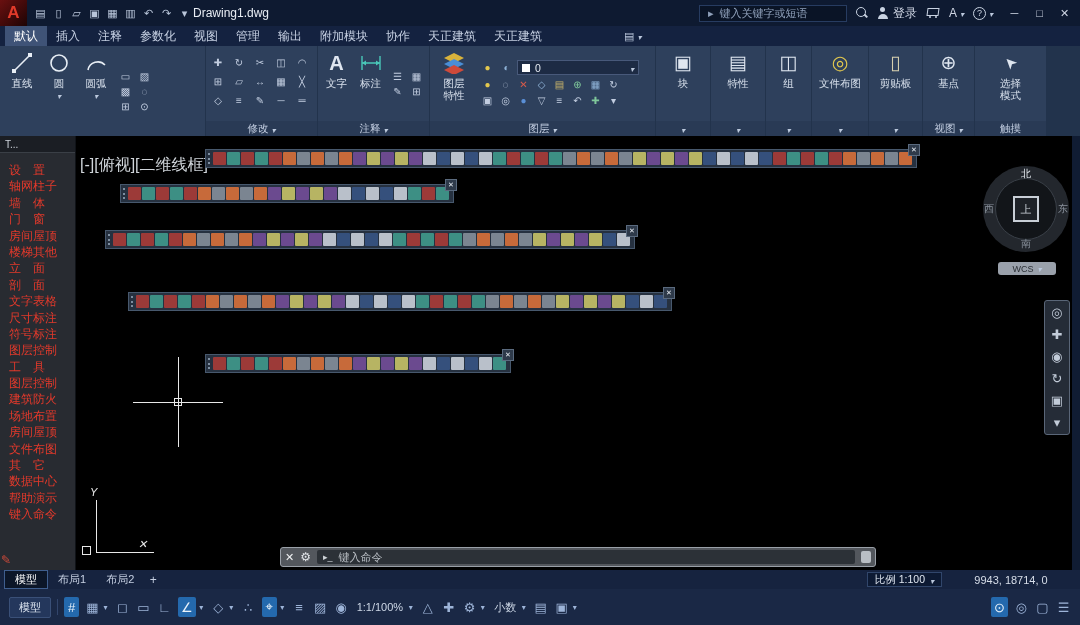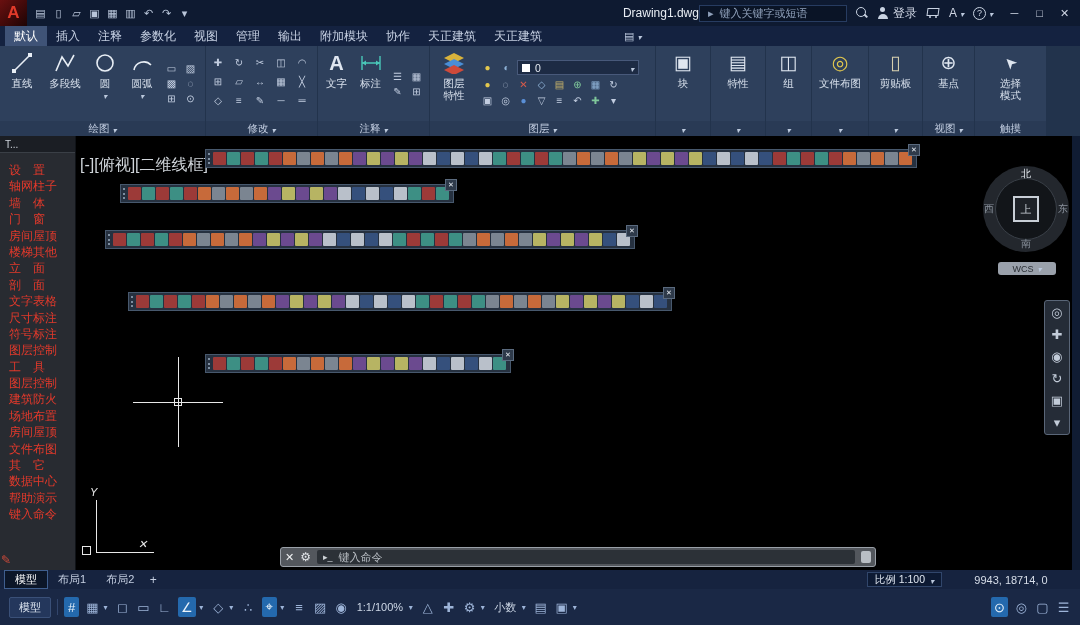--- a/index.html
+++ b/index.html
@@ -5,21 +5,21 @@
 *{margin:0;padding:0;box-sizing:border-box}
 html,body{width:1080px;height:625px;overflow:hidden;background:#000;
   font-family:"Liberation Sans",sans-serif;}
 #app{position:relative;width:1080px;height:625px;background:#0f1b33;overflow:hidden}
 
 
 .titlebar{position:absolute;top:0;left:0;right:0;height:26px;background:#0e1a31;display:flex;align-items:center;color:#cfd6e4;font-size:12px;z-index:30}
 .logo{width:27px;height:26px;background:linear-gradient(135deg,#6a1010,#1d0404);color:#e23a2a;font-weight:bold;font-size:17px;display:flex;align-items:center;justify-content:center}
 .qat{display:flex;align-items:center;gap:1px;margin-left:5px}
 .qat-i{width:17px;height:18px;display:flex;align-items:center;justify-content:center;font-size:11px;color:#b9c6da}
-.tb-title{flex:1;text-align:right;font-size:12px;color:#e8edf4;white-space:nowrap}
+.tb-title{flex:1;text-align:left;font-size:12px;color:#e8edf4;white-space:nowrap}
 .tb-right{display:flex;align-items:center;gap:9px;padding-right:3px}
 .searchbox{display:flex;align-items:center;gap:6px;background:#0a1426;border:1px solid #273c61;height:17px;padding:0 8px;min-width:148px;color:#8fa0ba;font-size:11px}
 .mag{position:relative;width:12px;height:12px;display:inline-block}
 .mag::before{content:"";position:absolute;left:0;top:0;width:8px;height:8px;border:1.5px solid #c9d3e2;border-radius:50%}
 .mag::after{content:"";position:absolute;left:8px;top:8px;width:4px;height:1.5px;background:#c9d3e2;transform:rotate(45deg)}
 .person{position:relative;width:12px;height:12px;display:inline-block}
 .person::before{content:"";position:absolute;left:3.5px;top:0;width:5px;height:5px;border-radius:50%;background:#c9d3e2}
 .person::after{content:"";position:absolute;left:1px;top:6.5px;width:10px;height:5px;border-radius:5px 5px 0 0;background:#c9d3e2}
 .cart{position:relative;width:14px;height:12px;display:inline-block}
 .cart::before{content:"";position:absolute;left:1px;top:1px;width:10px;height:6px;border:1.3px solid #c9d3e2;transform:skewX(-8deg)}
@@ -185,28 +185,20 @@
         <div class="bigbtn" style="width:38px">
           <span class="bigicon">
             <svg width="22" height="22">
                 <line x1="3" y1="19" x2="19" y2="3" stroke="#e8eef5" stroke-width="1.6"></line>
                 <rect x="1" y="17" width="4" height="4" fill="#e8eef5"></rect>
                 <rect x="17" y="1" width="4" height="4" fill="#e8eef5"></rect>
               </svg>
           </span>
           <span>直线</span>
         </div>
-        <div class="bigbtn" style="width:44px">
-          <span class="bigicon">
-            <svg width="22" height="22">
-                <polyline points="2,19 8,5 14,14 20,3" fill="none" stroke="#e8eef5" stroke-width="1.6"></polyline>
-              </svg>
-          </span>
-          <span>多段线</span>
-        </div>
         <div class="bigbtn" style="width:32px">
           <span class="bigicon">
             <svg width="22" height="22">
                 <circle cx="11" cy="11" r="8" fill="none" stroke="#e8eef5" stroke-width="1.6"></circle>
               </svg>
           </span>
           <span>圆</span>
           <i class="dd"></i>
         </div>
         <div class="bigbtn" style="width:38px">
@@ -219,24 +211,20 @@
           <i class="dd"></i>
         </div>
         <div class="smgrid" style="grid-template-columns:repeat(2,18px)">
             <span class="smicon">▭</span>
             <span class="smicon">▨</span>
             <span class="smicon">▩</span>
             <span class="smicon">◌</span>
             <span class="smicon">⊞</span>
             <span class="smicon">⊙</span>
           </div>
-      </div>
-      <div class="rstrip">
-        <span>绘图</span>
-          <i class="dd"></i>
       </div>
     </div>
 
     <div class="rpanel" style="width:112px">
       <div class="rbody" style="justify-content:center">
         <div class="smgrid" style="grid-template-columns:repeat(5,20px);grid-auto-rows:18px">
             <span class="smicon">✚</span>
             <span class="smicon">↻</span>
             <span class="smicon">✂</span>
             <span class="smicon">◫</span>

